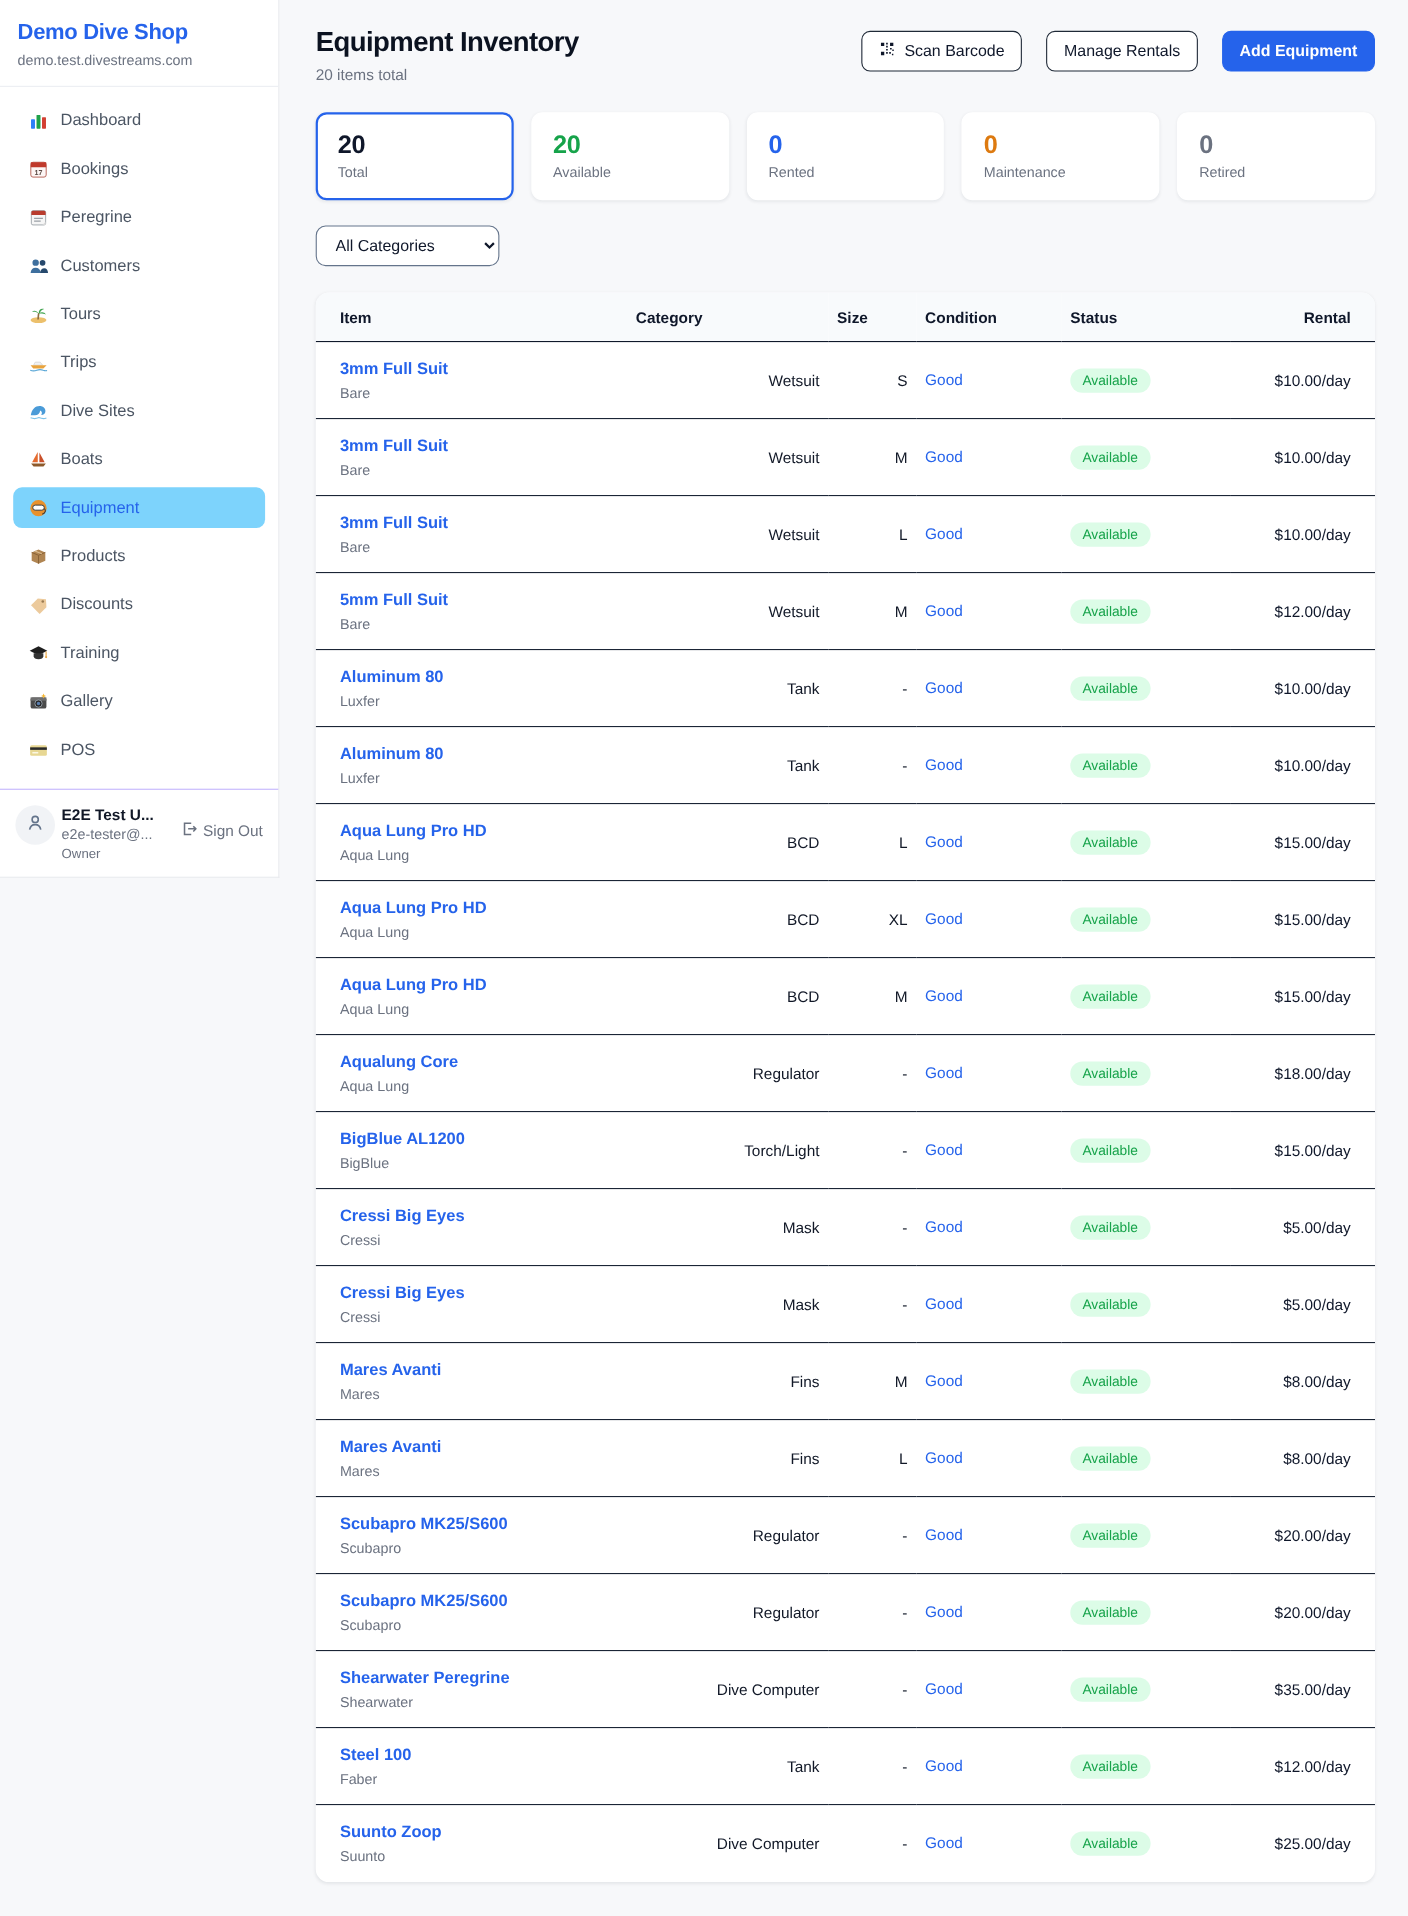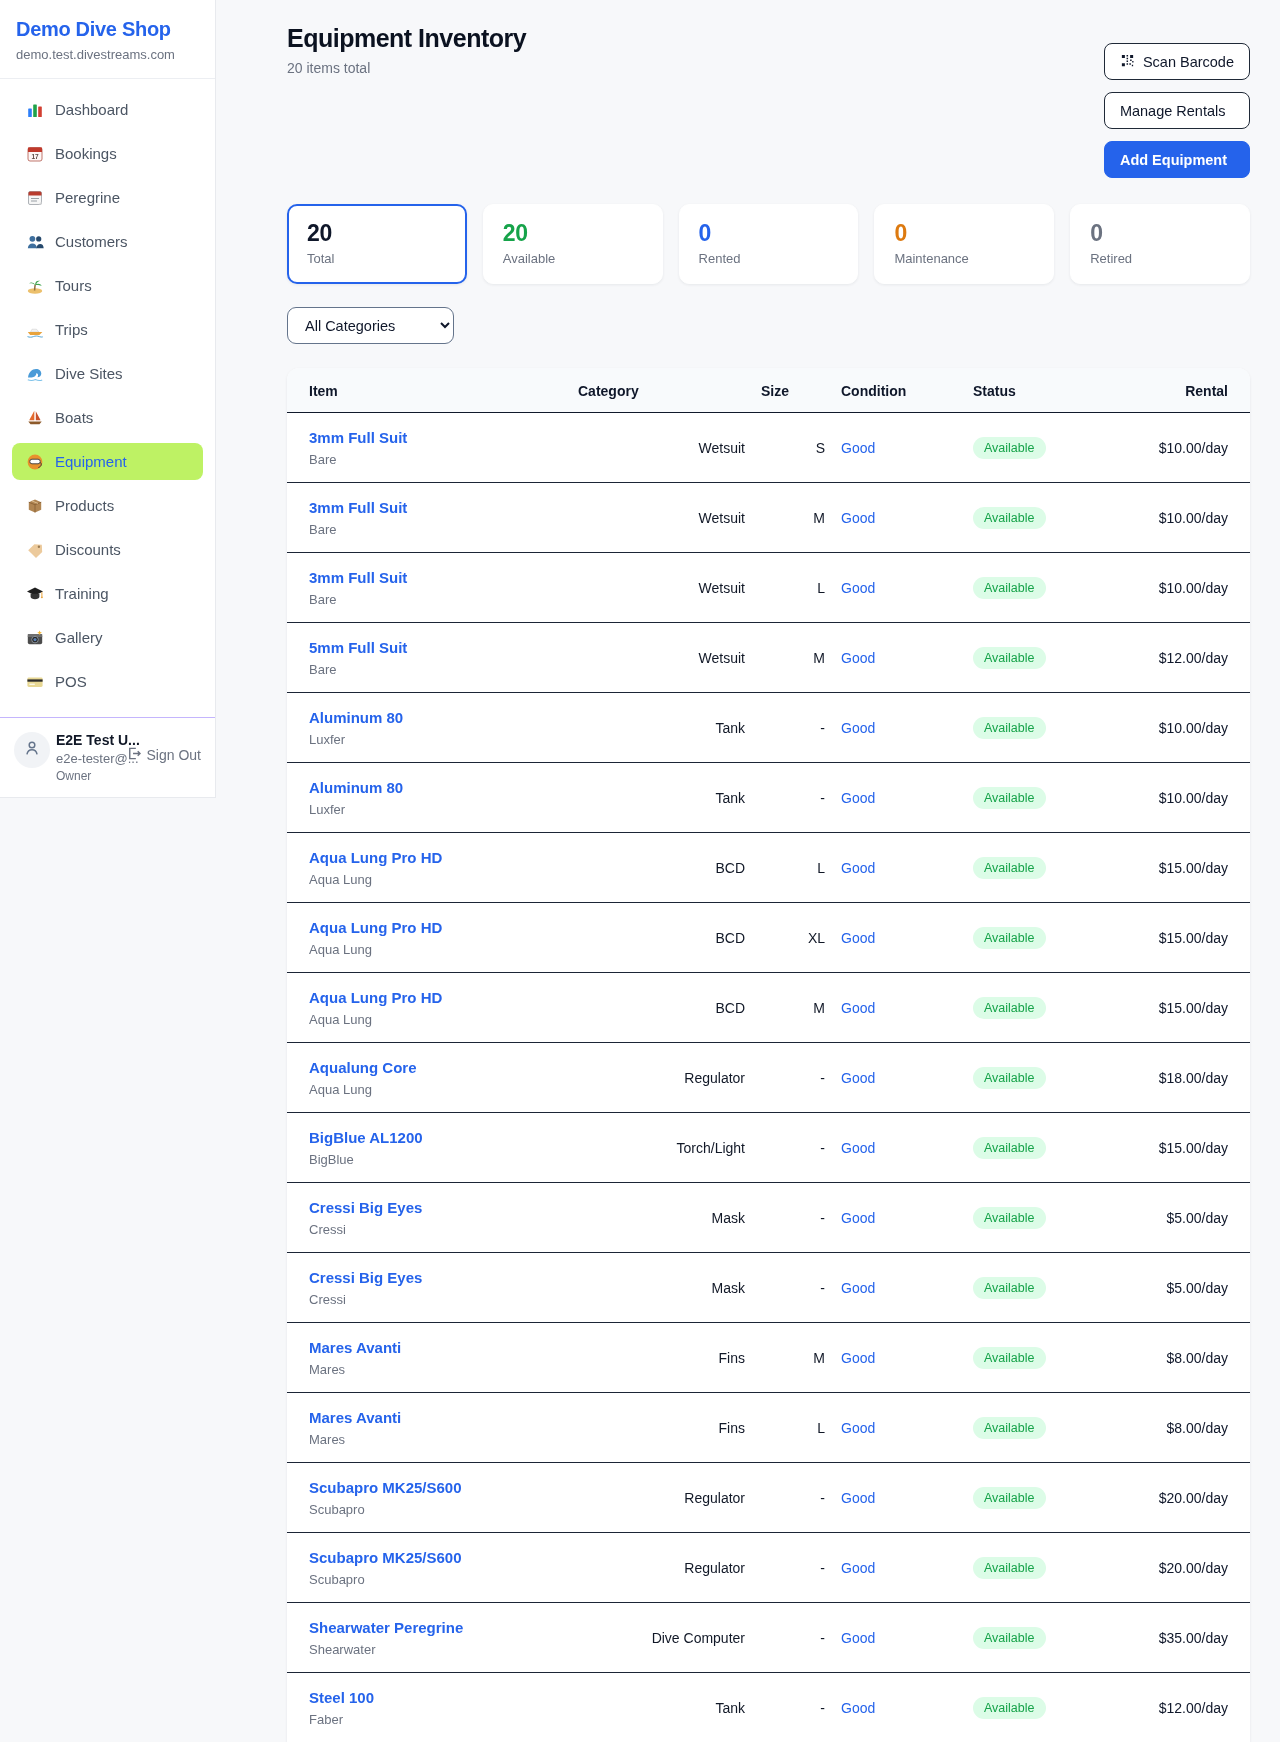--- a/index.html
+++ b/index.html
@@ -7,56 +7,56 @@
   body {
     font-family:"Liberation Sans", sans-serif;
     background:#f7f8fa;
     color:#0f172a;
     min-height:1742px;
     position:relative;
   }
 
   
   .sidebar {
-    position:absolute; left:0; top:0; width:216px;
+    position:absolute; left:0; top:0; width:254px;
     background:#ffffff;
     border-right:1px solid #e8eaee;
     border-bottom:1px solid #e8eaee;
     padding-bottom:0;
   }
   .brand { padding:18px 16px 16px 16px; border-bottom:1px solid #eceef2; }
   .brand-name { color:#2563eb; font-size:20px; font-weight:700; letter-spacing:-0.3px; }
   .brand-domain { color:#6b7280; font-size:13px; margin-top:6px; }
   .nav { padding:12px 12px 10px 12px; }
   .nav-item {
     display:flex; align-items:center; gap:11px;
     height:37px; padding:0 14px; margin-bottom:7px;
     border-radius:8px; text-decoration:none;
     color:#4b5563; font-size:15px; cursor:pointer;
   }
-  .nav-item.active { background:#bef264; color:#2563eb; }
+  .nav-item.active { background:#7dd3fc; color:#2563eb; }
   .nav-icon { width:18px; height:18px; display:inline-flex; flex:0 0 18px; }
   .nav-icon svg { width:18px; height:18px; }
   .user-box {
     border-top:1px solid #c4b5fd;
     padding:14px 14px; display:flex; align-items:flex-start; gap:6px;
   }
   .avatar { width:36px; height:36px; border-radius:50%; background:#f1f3f6; display:flex; align-items:center; justify-content:center; flex:0 0 36px; }
   .user-meta { flex:1; min-width:0; }
   .user-name { font-size:14px; font-weight:700; color:#111827; white-space:nowrap; }
   .user-email { font-size:13px; color:#6b7280; margin-top:3px; white-space:nowrap; }
   .user-role { font-size:12px; color:#6b7280; margin-top:3px; }
   .signout { display:flex; align-items:center; gap:6px; color:#6b7280; font-size:14px; margin-top:14px; cursor:pointer; white-space:nowrap;text-align:right; }
 
   
   .main { position:absolute; left:231px; top:0; width:1049px; padding:24px 30px 30px 56px; }
   .page-header { display:flex; justify-content:space-between; align-items:flex-start; }
   .page-title { font-size:25px; font-weight:700; color:#0b1220; letter-spacing:-0.5px; }
   .page-subtitle { font-size:14px; color:#6b7280; margin-top:7px; }
-  .header-actions { display:flex; gap:12px; margin-top:19px;flex-direction:column; }
+  .header-actions { display:flex; gap:22px; margin-top:4px; }
   .btn {
     display:inline-flex; align-items:center; gap:8px;
     height:37px; padding:0 15px; border-radius:8px;
     font-size:14.5px; font-weight:500; cursor:pointer;
     background:#fff; border:1px solid #1f2937; color:#0f172a;
     font-family:"Liberation Sans", sans-serif;
   }
   .btn-primary { background:#2563eb; border:1px solid #2563eb; color:#fff; font-weight:600; }
 
   .stats-row { display:flex; gap:16px; margin-top:26px; }

